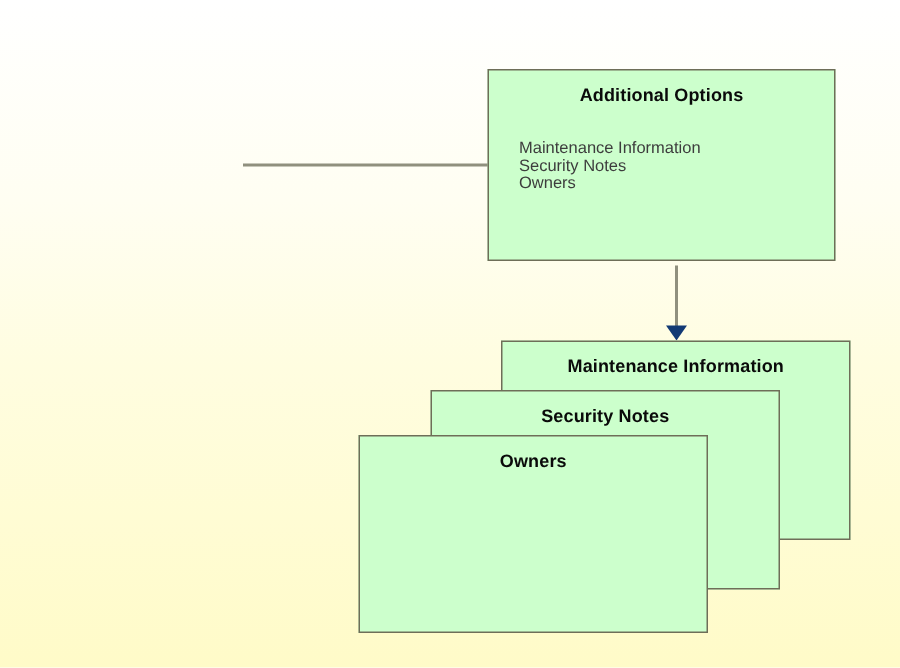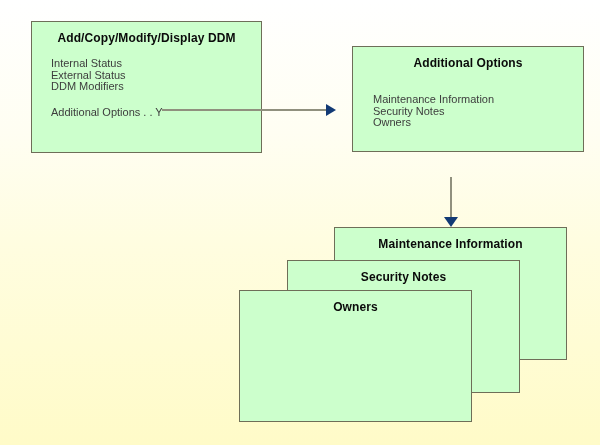--- a/index.html
+++ b/index.html
@@ -38,21 +38,21 @@
     line-height: 11.5px;
     color: #3d3d3d;
     white-space: nowrap;
   }
   .box-lines div { height: 11.5px; }
   
   #main-box   { left: 31px;  top: 21px;  width: 231px; height: 132px; }
   #main-items { left: 19px;  top: 36px; }
   #main-option{ position: absolute; left: 19px; top: 84px; font-size: 11px; color: #3d3d3d; white-space: nowrap; }
   
-  #options-box   { left: 352px; top: 46px; width: 232px; height: 106px; }
+  #options-box   { left: 325px; top: 46px; width: 232px; height: 128px; }
   #options-items { left: 20px;  top: 47px; }
   
   #stack-maintenance { left: 334px; top: 227px; width: 233px; height: 133px; z-index: 1; }
   #stack-security    { left: 287px; top: 260px; width: 233px; height: 133px; z-index: 2; }
   #stack-owners      { left: 239px; top: 290px; width: 233px; height: 132px; z-index: 3; }
   
   .h-line {
     position: absolute;
     left: 162px; top: 109px;
     width: 165px; height: 2px;
@@ -79,29 +79,20 @@
     border-left: 7px solid transparent;
     border-right: 7px solid transparent;
     border-top: 10px solid #123a75;
   }
 </style>
 </head>
 <body>
 
 <div class="stage">
 
-  <div class="box" id="main-box">
-    <div class="box-title">Add/Copy/Modify/Display DDM</div>
-    <div class="box-lines" id="main-items">
-      <div>Internal Status</div>
-      <div>External Status</div>
-      <div>DDM Modifiers</div>
-    </div>
-    <div id="main-option">Additional Options . . Y</div>
-  </div>
 
   <div class="h-line"></div>
   <div class="arrow-right"></div>
 
   <div class="box" id="options-box">
     <div class="box-title">Additional Options</div>
     <div class="box-lines" id="options-items">
       <div>Maintenance Information</div>
       <div>Security Notes</div>
       <div>Owners</div>

